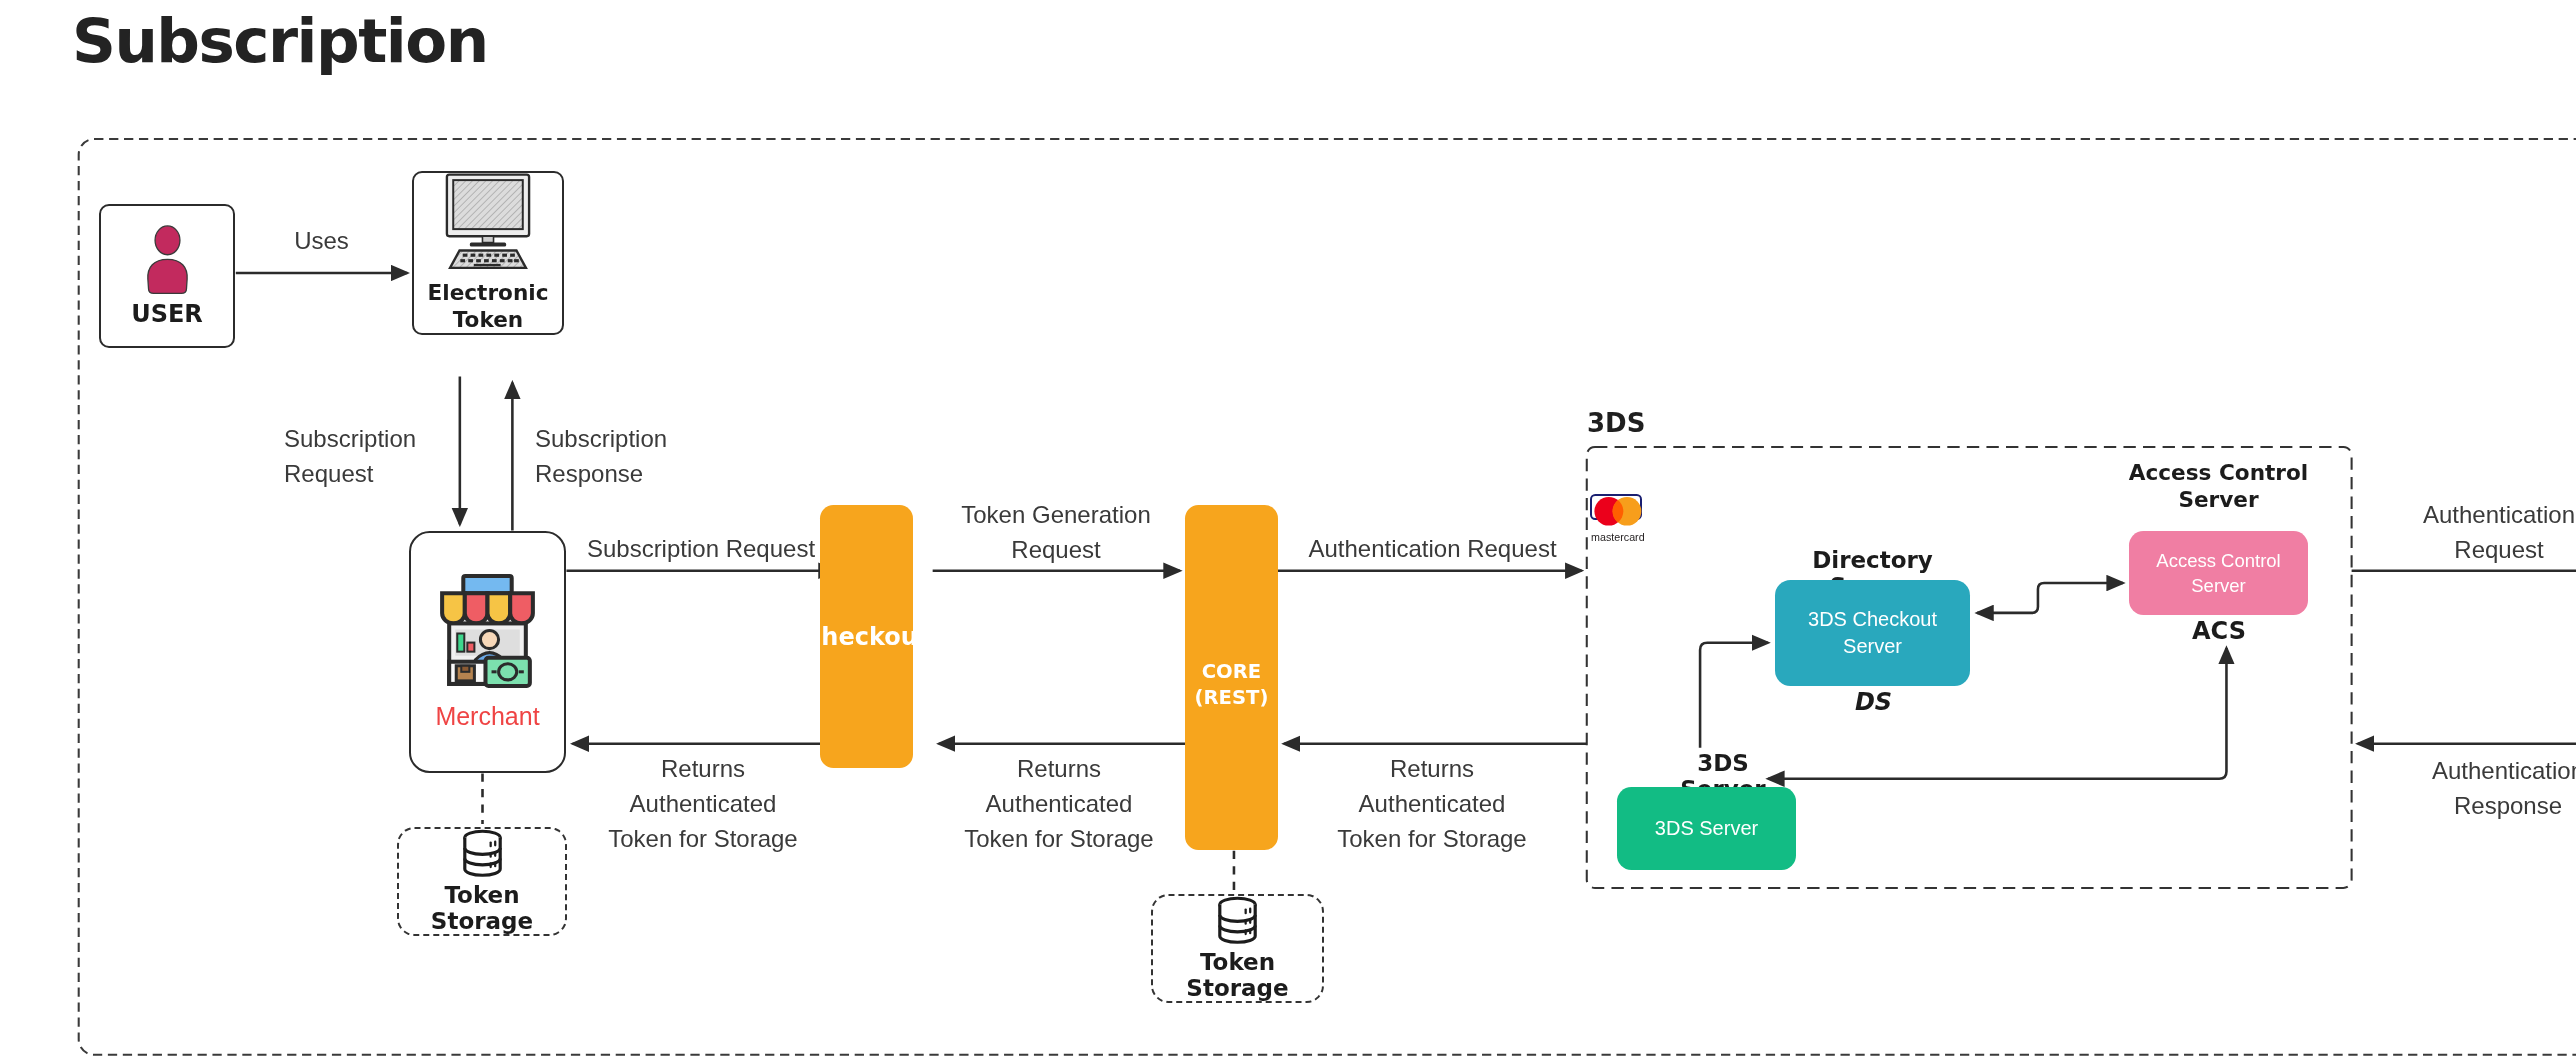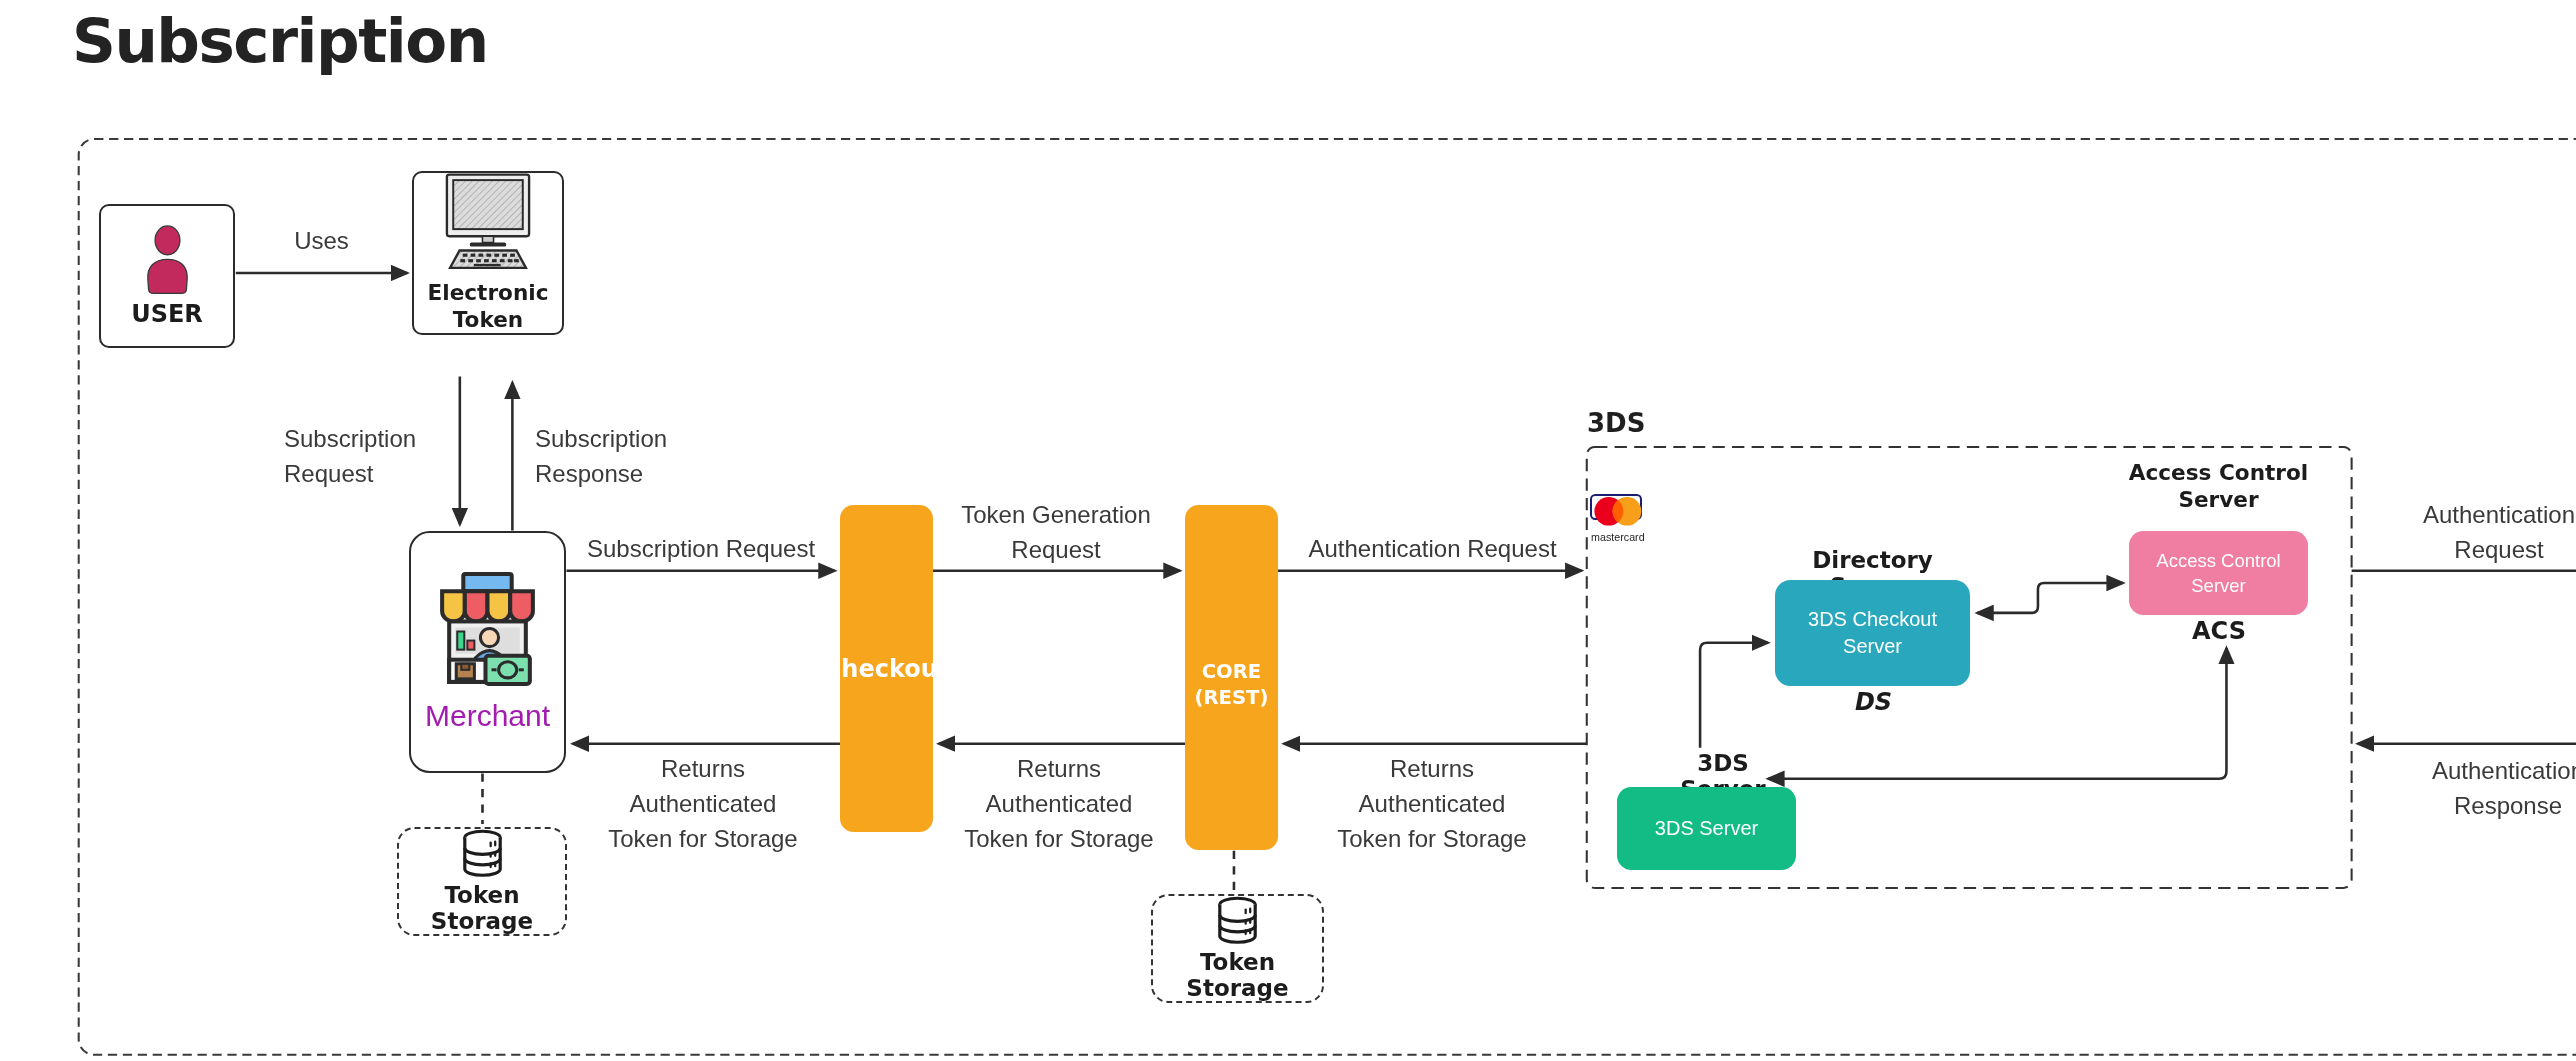--- a/index.html
+++ b/index.html
@@ -136,42 +136,42 @@
       <circle cx="62" cy="66" r="9" fill="#f6d7b8" stroke="#2b2b2b" stroke-width="3"></circle>
       <path d="M48,86 q14,-14 28,0 l0,4 h-28 z" fill="#6aa9e9" stroke="#2b2b2b" stroke-width="3"></path>
       <rect x="22" y="88" width="76" height="22" fill="#fafafa" stroke="#2b2b2b" stroke-width="4"></rect>
       <rect x="29" y="92" width="18" height="15" fill="#b5834f" stroke="#2b2b2b" stroke-width="3"></rect>
       <rect x="34" y="92" width="8" height="6" fill="#8a5a33" stroke="#2b2b2b" stroke-width="2"></rect>
       <rect x="58" y="84" width="44" height="28" rx="3" fill="#7ce0ae" stroke="#2b2b2b" stroke-width="4"></rect>
       <ellipse cx="80" cy="98" rx="9" ry="8" fill="none" stroke="#2b2b2b" stroke-width="3"></ellipse>
       <line x1="64" y1="98" x2="69" y2="98" stroke="#2b2b2b" stroke-width="3"></line>
       <line x1="91" y1="98" x2="96" y2="98" stroke="#2b2b2b" stroke-width="3"></line>
     </svg>
-    <div style="font-size:30px;color:#a21caf;margin-top:7.2px;">Merchant</div>
+    <div style="font-size:25px;color:#ef4444;margin-top:7.2px;">Merchant</div>
   </div>
 
   <div class="node dashedbox" style="left:397px;top:827px;width:170px;height:109px;">
     <svg width="49" height="54" viewBox="0 0 100 110">
       <ellipse cx="50" cy="19" rx="39" ry="14" fill="#fff" stroke="#1c1c1c" stroke-width="7"></ellipse>
       <path d="M11,19 V88 a39,14 0 0 0 78,0 V19" fill="#fff" stroke="#1c1c1c" stroke-width="7"></path>
       <path d="M11,42 a39,14 0 0 0 78,0" fill="none" stroke="#1c1c1c" stroke-width="7"></path>
       <path d="M11,65 a39,14 0 0 0 78,0" fill="none" stroke="#1c1c1c" stroke-width="7"></path>
       <g stroke="#1c1c1c" stroke-width="5" stroke-linecap="round">
         <line x1="68" y1="30" x2="68" y2="38"></line>
           <line x1="78" y1="28" x2="78" y2="36"></line>
         <line x1="68" y1="53" x2="68" y2="61"></line>
           <line x1="78" y1="51" x2="78" y2="59"></line>
         <line x1="68" y1="76" x2="68" y2="84"></line>
           <line x1="78" y1="74" x2="78" y2="82"></line>
       </g>
     </svg>
     <div class="node-label" style="font-size:23px;margin-top:3.1px;">Token Storage</div>
   </div>
 
-  <div class="pill" style="left:840px;top:505px;width:93px;height:327px;justify-content:center;">
+  <div class="pill" style="left:820px;top:505px;width:93px;height:263px;justify-content:center;">
     <div class="bold" style="font-size:24px;">Checkout</div>
   </div>
 
   <div class="pill" style="left:1185px;top:505px;width:93px;height:345px;">
     <div class="bold" style="font-size:19.6px;line-height:26px;margin-top:15px;">
       <div>CORE</div>
       <div>(REST)</div>
     </div>
   </div>
 

